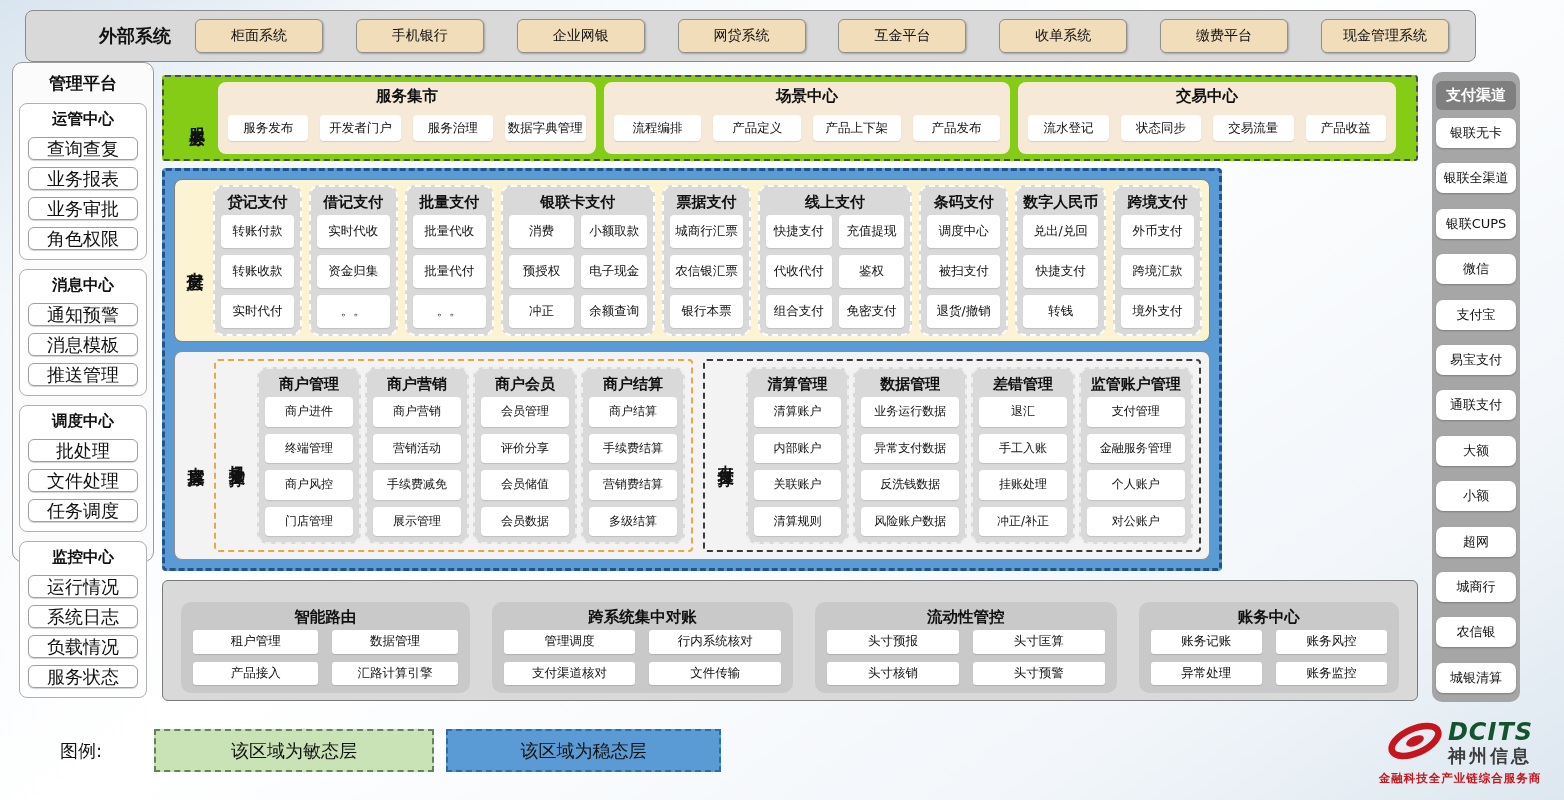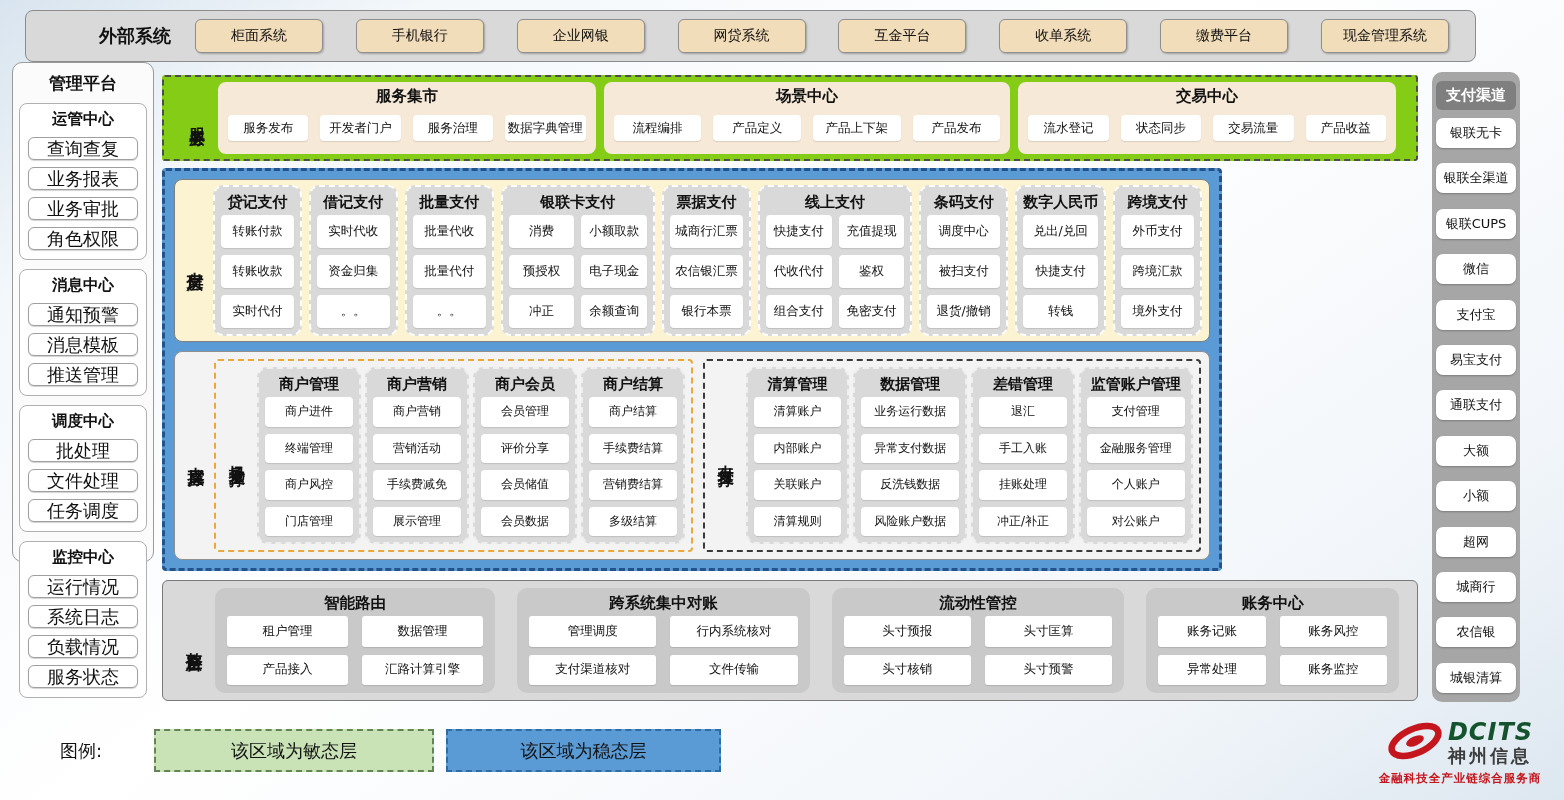--- a/index.html
+++ b/index.html
@@ -71,21 +71,21 @@
   .paysup-group{ border:2px dashed #3a3a3a; flex:50; }
   .group .vlabel{ width:30px; font-size:16px; }
   .group-cols{ flex:1; display:flex; gap:4px; }
   .group .col{ border-color:#efefef; }
   .group .chip{ font-size:12px; }
   .col.w115{ flex:1.13; }
 
   
   .integration-band{ position:absolute; left:162px; top:580px; width:1256px; height:121px;
     background:#d9d9d9; border:1px solid #7a7a7a; border-radius:6px;
-    display:flex; padding:7px 18px; gap:8px; }
+    display:flex; padding:7px 18px; gap:8px;flex-direction:column; }
   .integration-band .vlabel{ width:26px; }
   .int-groups{ flex:1; display:flex; gap:22px; }
   .int-group{ background:#c9c9c9; border-radius:10px; padding:2px 12px 8px; display:flex; flex-direction:column; }
   .int-title{ font-weight:bold; font-size:15.5px; text-align:center; height:26px; line-height:26px; }
   .int-items{ flex:1; display:grid; grid-template-columns:1fr 1fr; gap:8px 14px; }
   .int-items .chip{ border-radius:3px; }
   .g1{flex:1.03}.g2{flex:1.08}.g3{flex:1.08}.g4{flex:.92}
 
   
   .right-panel{ position:absolute; left:1432px; top:72px; width:88px; height:630px;

